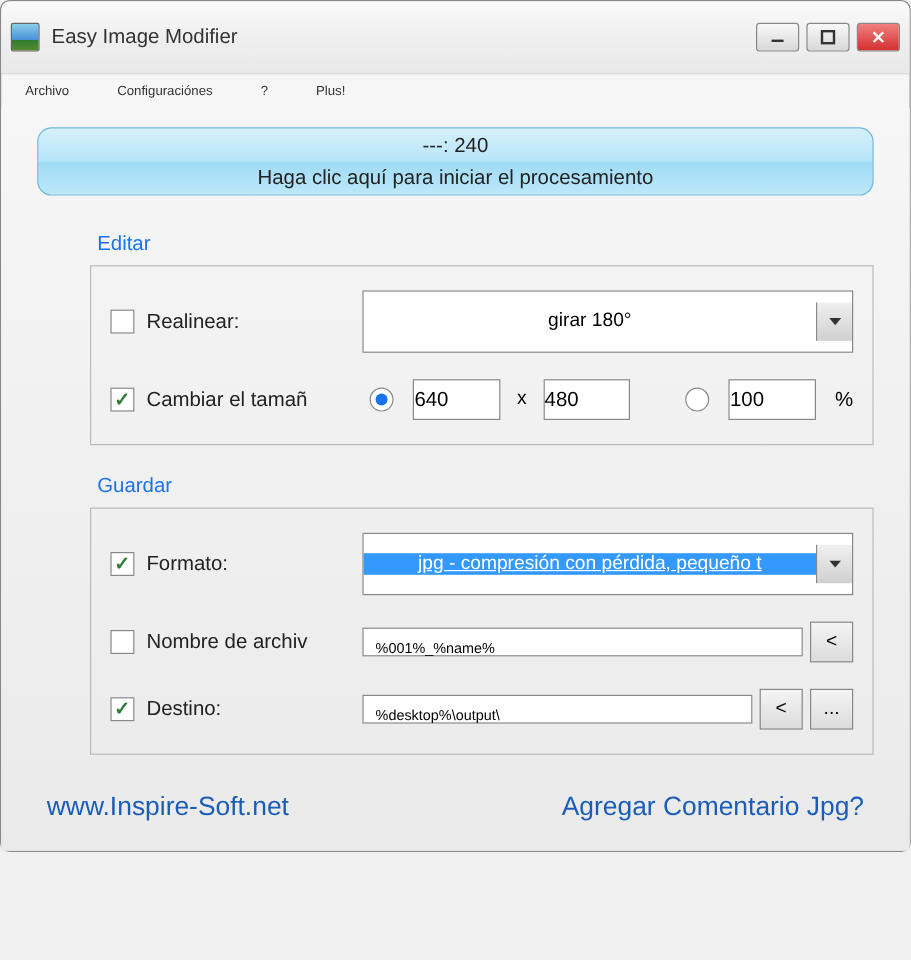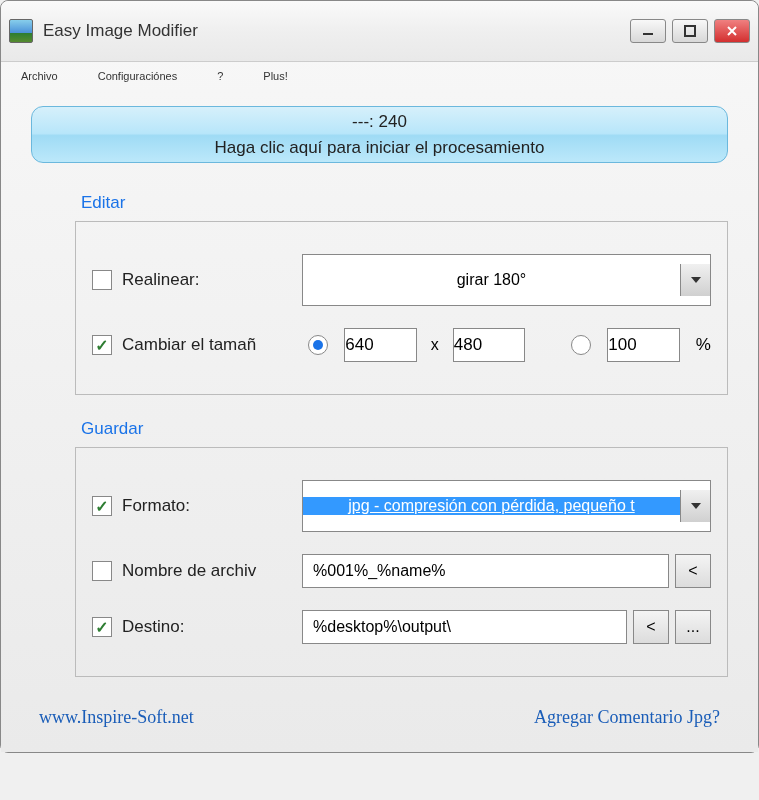--- a/index.html
+++ b/index.html
@@ -65,21 +65,21 @@
   color: #222;
   font-size: 17px;
   line-height: 1.5;
   cursor: pointer;
   margin-bottom: 30px;
 }
 .group { margin-bottom: 24px; margin-left: 44px; }
 .group-title { color: #1a73e8; font-size: 17px; margin-bottom: 8px; padding-left: 6px; }
 .group-box {
   border: 1px solid #bbb;
-  padding: 32px 16px;
+  padding: 20px 16px;
   background: transparent;
 }
 .row {
   display: flex;
   align-items: center;
   margin-bottom: 22px;
 }
 .row:last-child { margin-bottom: 0; }
 .chk {
   width: 20px; height: 20px;
@@ -138,42 +138,42 @@
   background: #fff;
   text-align: left;
   font-size: 17px;
   line-height: 32px;
   margin: 0 6px;
 }
 .x-sep { margin: 0 8px; font-size: 16px; }
 .pct { margin-left: 10px; font-size: 17px; }
 .textbox {
   flex: 1;
-  height: 34px;
+  height: 24px;
   border: 1px solid #888;
   background: #fff;
   padding: 0 10px;
-  font-size: 16px;
+  font-size: 12px;
   line-height: 32px;
 }
 .small-btn {
   width: 36px; height: 34px;
   border: 1px solid #888;
   background: linear-gradient(to bottom, #f4f4f4, #dcdcdc);
   margin-left: 6px;
   display: flex; align-items: center; justify-content: center;
   cursor: pointer;
   font-size: 16px;
 }
 .footer {
   display: flex;
   justify-content: space-between;
   padding: 6px 8px 0 8px;
 }
-.link { color: #1a5db8; font-size: 18px; cursor: pointer; font-family: Liberation Serif, serif; }
+.link { color: #1a5db8; font-size: 22px; cursor: pointer; }
 </style>
 </head>
 <body>
 
 <div class="window">
 
   <div class="titlebar">
     <div class="app-icon"></div>
     <div class="title-text">Easy Image Modifier</div>
     <div class="win-buttons">

